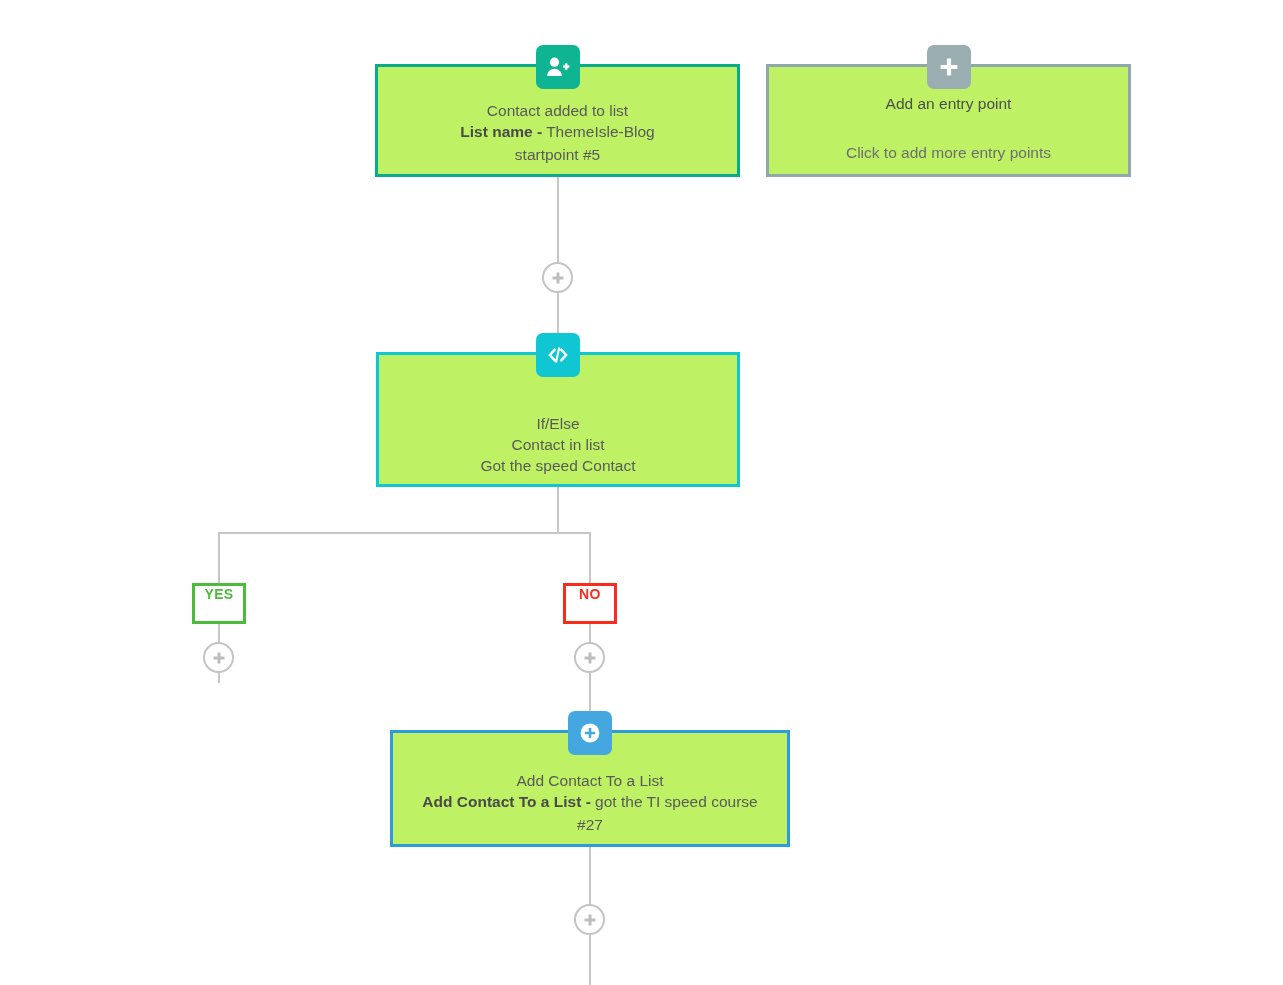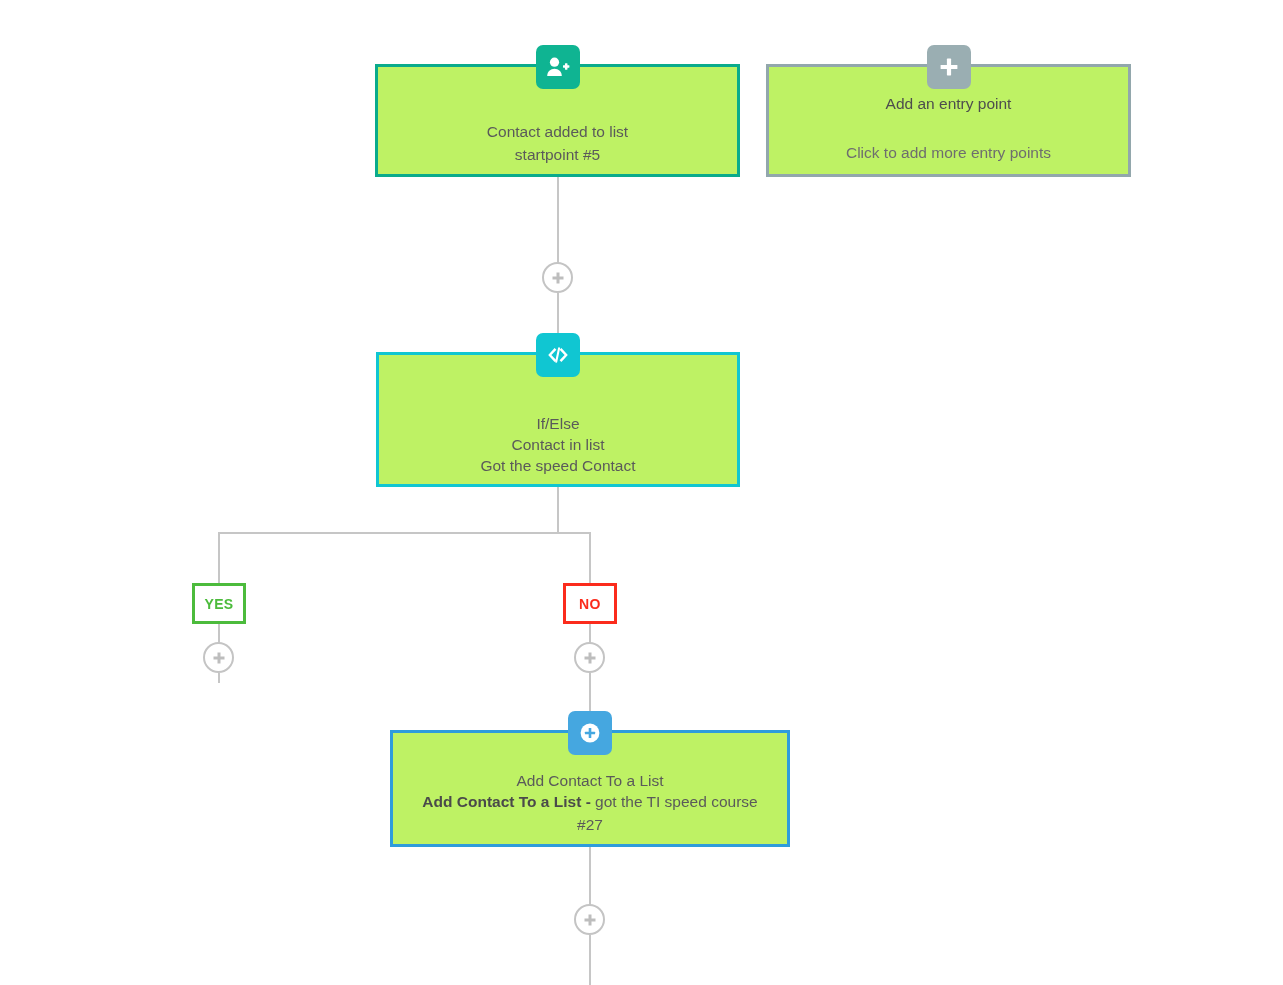--- a/index.html
+++ b/index.html
@@ -126,21 +126,21 @@
 
   
   .branch {
     position: absolute;
     box-sizing: border-box;
     width: 54px;
     height: 41px;
     background: #ffffff;
     border: 3px solid #4cbb3c;
     display: flex;
-    align-items: center;
+    align-items: flex-start;
     justify-content: center;
     font-size: 14px;
     font-weight: bold;
     letter-spacing: 0.4px;
     color: #4cbb3c;
     cursor: pointer;
   }
   .branch.no { border-color: #fb2b1c; color: #fb2b1c; }
 </style>
 </head>
@@ -176,20 +176,21 @@
     <div class="badge start">
       <svg width="24" height="22" viewBox="0 0 24 22" aria-hidden="true">
         <circle cx="8.5" cy="6.2" r="4.6" fill="#ffffff"></circle>
         <path d="M1.2 20c0-4.3 3.3-7.2 7.3-7.2s7.3 2.9 7.3 7.2z" fill="#ffffff"></path>
         <rect x="17" y="9.2" width="6.4" height="2.5" rx="0.4" fill="#ffffff"></rect>
         <rect x="18.95" y="7.25" width="2.5" height="6.4" rx="0.4" fill="#ffffff"></rect>
       </svg>
     </div>
     <div class="card-body">
       <span class="card-line">Contact added to list</span>
+      <span class="card-line"><b>List name -</b><span class="muted"> ThemeIsle-Blog</span></span>
       <span class="card-id">startpoint #5</span>
     </div>
   </div>
 
   <div class="card entry" style="left:766px; top:64px; width:365px; height:113px;">
     <div class="badge entry">
       <svg width="20" height="20" viewBox="0 0 20 20" aria-hidden="true">
         <rect x="1.6" y="7.9" width="16.8" height="4.2" rx="0.6" fill="#ffffff"></rect>
         <rect x="7.9" y="1.6" width="4.2" height="16.8" rx="0.6" fill="#ffffff"></rect>
       </svg>

